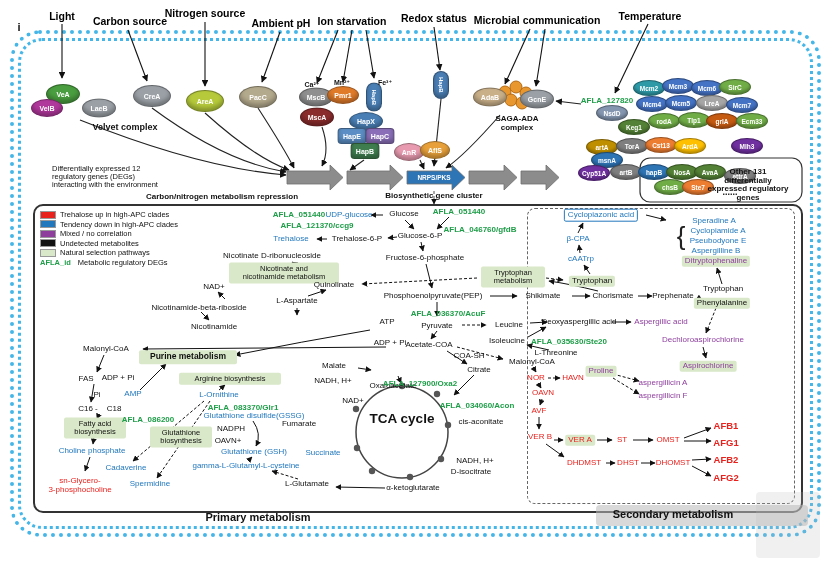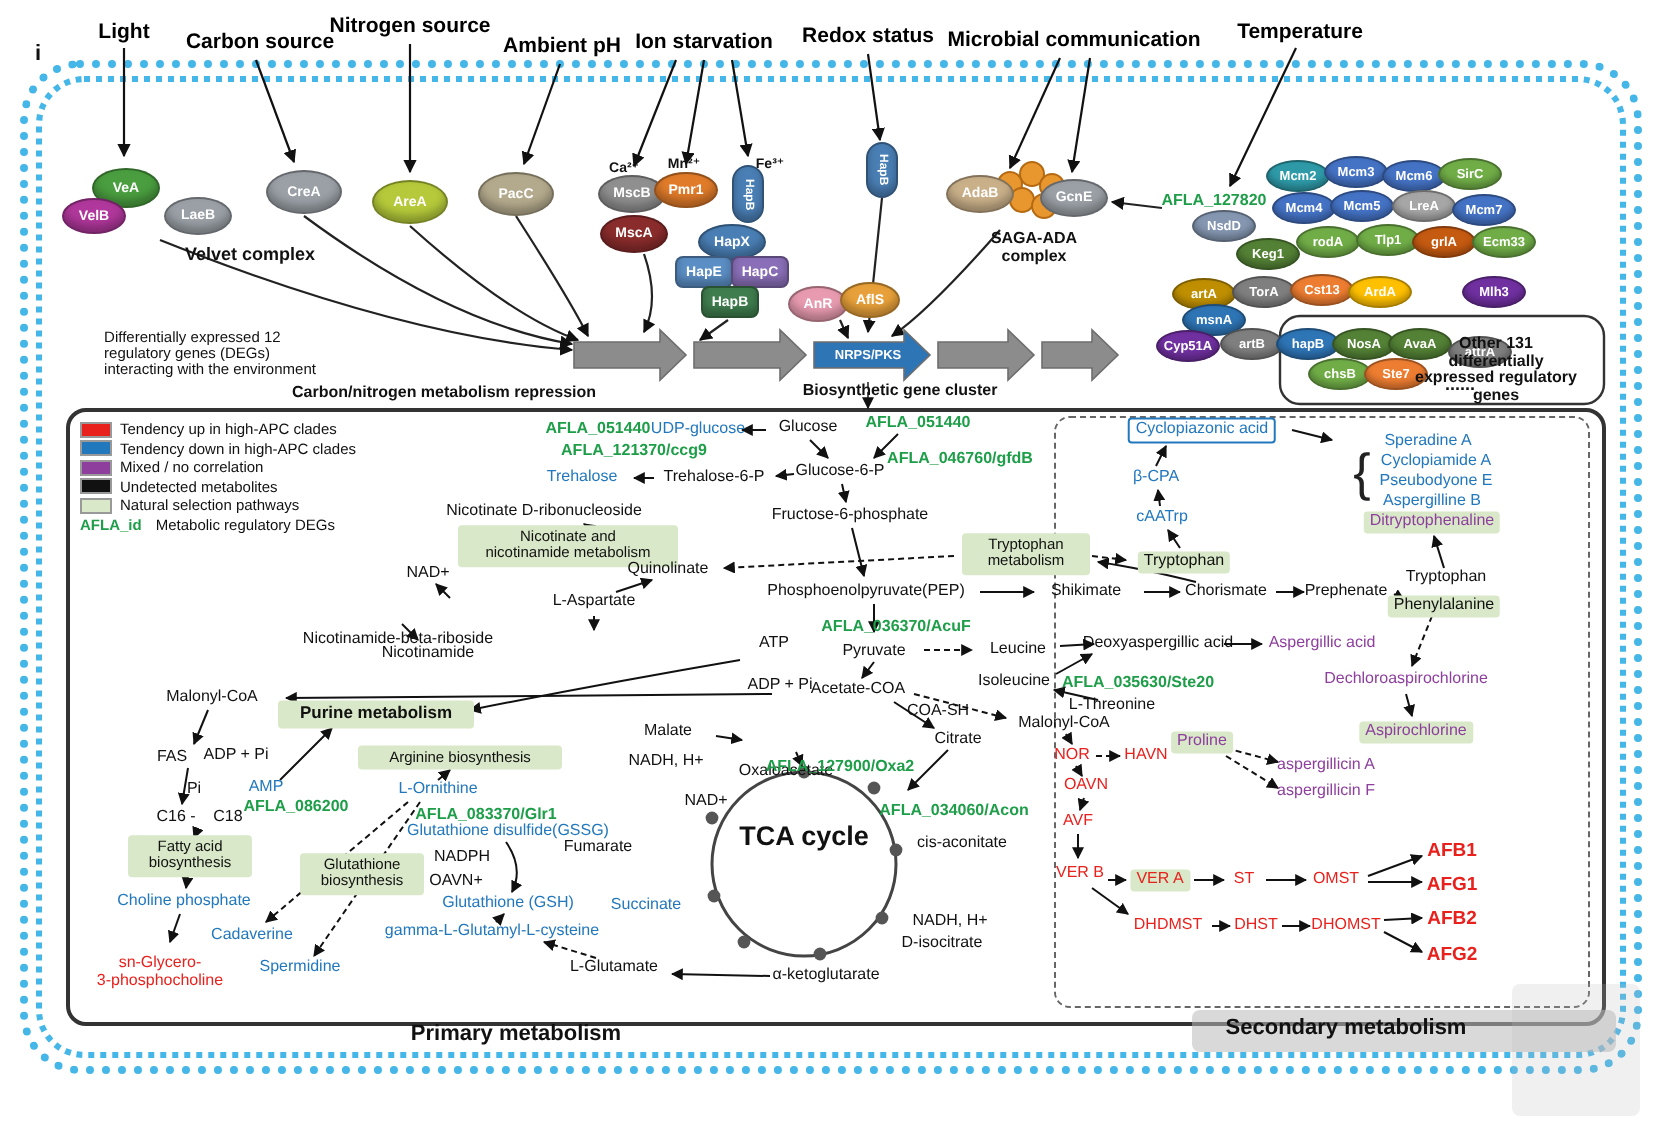--- a/index.html
+++ b/index.html
@@ -204,21 +204,21 @@
       <path d="M716,308 L706,333"></path>
         <path d="M613,374 L639,381"></path>
         <path d="M613,378 L639,394"></path>
       <path d="M548,378 L560,378"></path>
     </g>
   </svg>
 
   <div id="legend">
       <div class="row">
         <span class="sw" style="background: rgb(232, 33, 29);"></span>
-        <span class="lb">Tendency up in high-APC clades</span>
+        <span class="lb">Trehalose up in high-APC clades</span>
       </div>
       <div class="row">
         <span class="sw" style="background: rgb(34, 120, 189);"></span>
         <span class="lb">Tendency down in high-APC clades</span>
       </div>
       <div class="row">
         <span class="sw" style="background: rgb(142, 63, 158);"></span>
         <span class="lb">Mixed / no correlation</span>
       </div>
       <div class="row">
@@ -306,21 +306,21 @@
     <div class="node c-g" style="left: 459px; top: 212px;">AFLA_051440</div>
     <div class="node c-g" style="left: 317px; top: 226px;">AFLA_121370/ccg9</div>
     <div class="node c-b" style="left: 291px; top: 239px;">Trehalose</div>
     <div class="node c-k" style="left: 357px; top: 239px;">Trehalose-6-P</div>
     <div class="node c-k" style="left: 420px; top: 236px;">Glucose-6-P</div>
     <div class="node c-g" style="left: 480px; top: 230px;">AFLA_046760/gfdB</div>
     <div class="node c-k" style="left: 425px; top: 258px;">Fructose-6-phosphate</div>
     <div class="node c-k" style="left: 272px; top: 256px;">Nicotinate D-ribonucleoside</div>
     <div class="node c-k" style="left: 334px; top: 285px;">Quinolinate</div>
     <div class="node c-k" style="left: 214px; top: 287px;">NAD+</div>
-    <div class="node c-k" style="left: 199px; top: 320px;">Nicotinamide-beta-riboside</div>
+    <div class="node c-k" style="left: 199px; top: 308px;">Nicotinamide-beta-riboside</div>
     <div class="node c-k" style="left: 214px; top: 327px;">Nicotinamide</div>
     <div class="node c-k" style="left: 297px; top: 301px;">L-Aspartate</div>
     <div class="node c-k" style="left: 433px; top: 296px;">Phosphoenolpyruvate(PEP)</div>
     <div class="node c-k" style="left: 543px; top: 296px;">Shikimate</div>
     <div class="node c-k" style="left: 613px; top: 296px;">Chorismate</div>
     <div class="node c-k" style="left: 673px; top: 296px;">Prephenate</div>
     <div class="node c-k" style="left: 387px; top: 322px;">ATP</div>
     <div class="node c-g" style="left: 448px; top: 314px;">AFLA_036370/AcuF</div>
     <div class="node c-k" style="left: 437px; top: 326px;">Pyruvate</div>
     <div class="node c-k" style="left: 509px; top: 325px;">Leucine</div>
@@ -335,21 +335,21 @@
     <div class="node c-k" style="left: 106px; top: 349px;">Malonyl-CoA</div>
     <div class="node c-k" style="left: 532px; top: 362px;">Malonyl-CoA</div>
     <div class="node c-k" style="left: 334px; top: 366px;">Malate</div>
     <div class="node c-k" style="left: 393px; top: 386px;">Oxaloacetate</div>
     <div class="node c-k" style="left: 479px; top: 370px;">Citrate</div>
     <div class="node c-k" style="left: 333px; top: 381px;">NADH, H+</div>
     <div class="node c-g" style="left: 420px; top: 384px;">AFLA_127900/Oxa2</div>
     <div class="node c-k" style="left: 86px; top: 379px;">FAS</div>
     <div class="node c-k" style="left: 118px; top: 378px;">ADP + Pi</div>
     <div class="node c-b" style="left: 133px; top: 394px;">AMP</div>
-    <div class="node c-g" style="left: 148px; top: 404px;">AFLA_086200</div>
+    <div class="node c-g" style="left: 148px; top: 420px;">AFLA_086200</div>
     <div class="node c-b" style="left: 219px; top: 395px;">L-Ornithine</div>
     <div class="node c-g" style="left: 243px; top: 408px;">AFLA_083370/Glr1</div>
     <div class="node c-b" style="left: 254px; top: 416px;">Glutathione disulfide(GSSG)</div>
     <div class="node c-k" style="left: 97px; top: 395px;">Pi</div>
     <div class="node c-k" style="left: 88px; top: 409px;">C16 -</div>
     <div class="node c-k" style="left: 114px; top: 409px;">C18</div>
     <div class="node c-k" style="left: 231px; top: 429px;">NADPH</div>
     <div class="node c-k" style="left: 228px; top: 441px;">OAVN+</div>
     <div class="node c-b" style="left: 254px; top: 452px;">Glutathione (GSH)</div>
     <div class="node c-b" style="left: 92px; top: 451px;">Choline phosphate</div>
@@ -404,21 +404,21 @@
     <div class="node c-tiny" style="left: 312px; top: 85px;">Ca²⁺</div>
     <div class="node c-tiny" style="left: 342px; top: 83px;">Mn²⁺</div>
     <div class="node c-tiny" style="left: 385px; top: 83px;">Fe³⁺</div>
     <div class="node c-g9" style="left: 607px; top: 101px; text-align: center;">AFLA_127820</div>
     <div class="node c-bold8 multi" style="left: 517px; top: 124px;">SAGA-ADA
 complex</div>
     <div class="node c-small-left multi" style="left: 105px; top: 177px;">Differentially expressed 12
 regulatory genes (DEGs)
 interacting with the environment</div>
     <div class="node c-bold8" style="left: 222px; top: 197px;">Carbon/nitrogen metabolism repression</div>
-    <div class="node c-bold8" style="left: 436px; top: 196px; padding-left: 28px;">Biosynthetic gene cluster</div>
+    <div class="node c-bold8" style="left: 420px; top: 196px; padding-left: 28px;">Biosynthetic gene cluster</div>
     <div class="node c-nrps" style="left: 434px; top: 178px;">NRPS/PKS</div>
     <div class="node c-bold9" style="left: 730px; top: 193px;">......</div>
     <div class="node c-bold8 multi" style="left: 748px; top: 185px;">Other 131 differentially
 expressed regulatory genes</div>
     <div class="node c-brace" style="left: 681px; top: 236px;">{</div>
     <div class="node c-footer" style="left: 258px; top: 518px;">Primary metabolism</div>
     <div class="node c-footer" style="left: 673px; top: 515px;">Secondary metabolism</div>
   </div>
 
 </body></html>

